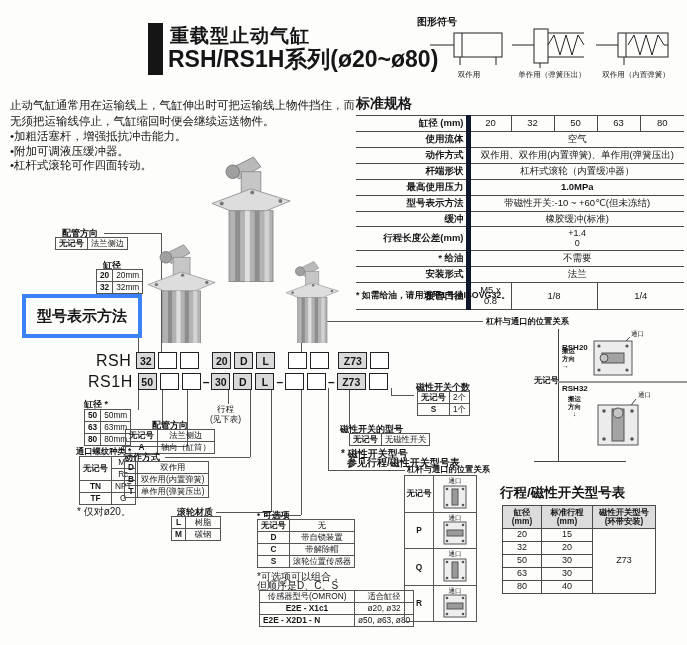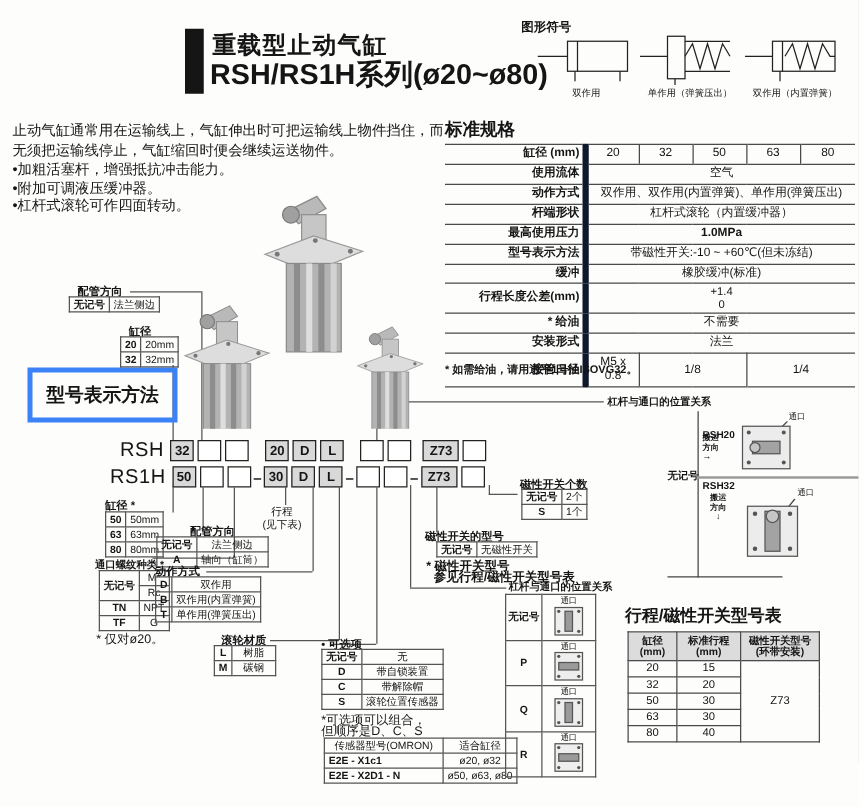--- a/index.html
+++ b/index.html
@@ -411,21 +411,21 @@
     <div>但顺序是D、C、S</div>
   </div>
 
   <table class="mini abs" style="left:259px;top:590px;">
     <tbody>
         <tr>
           <td style="min-width:88px">传感器型号(OMRON)</td>
         <td style="min-width:52px">适合缸径</td>
         </tr>
     <tr>
-          <td class="c" style="text-align:left">E2E - X1c1</td>
+          <td class="c" style="text-align:center">E2E - X1c1</td>
         <td>ø20, ø32</td>
         </tr>
     <tr>
           <td class="c" style="text-align:left">E2E - X2D1 - N</td>
         <td>ø50, ø63, ø80</td>
         </tr>
   </tbody>
     </table>
 
   <div class="lbl" style="left:416px;top:381px;">磁性开关个数</div>

